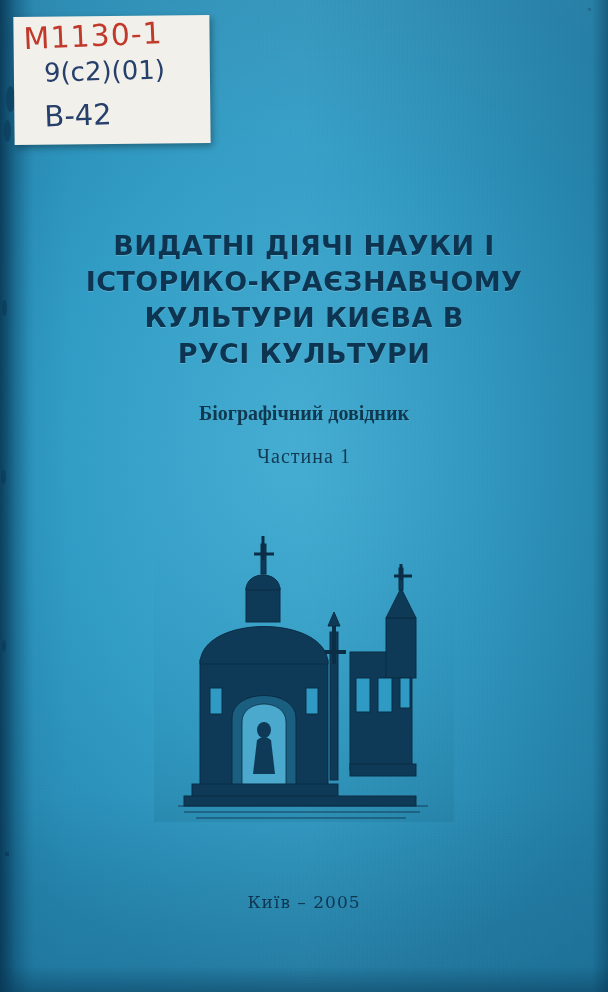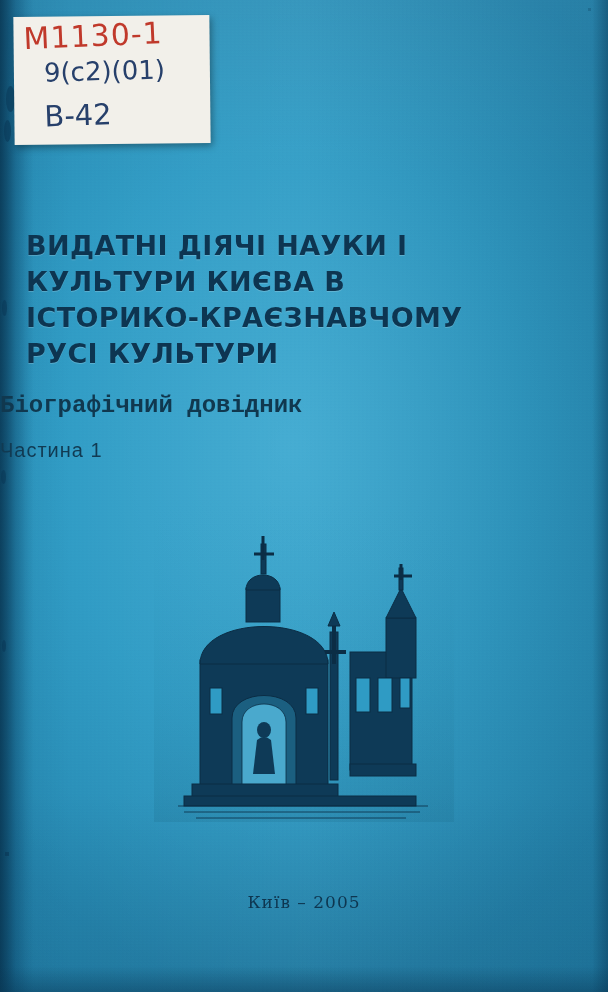--- a/index.html
+++ b/index.html
@@ -87,43 +87,43 @@
   .l1 { left: 10px; top: 2px; font-size: 30px; letter-spacing: 1px; transform: rotate(-2deg); }
   .l2 { left: 30px; top: 40px; font-size: 26px; transform: rotate(-1deg); }
   .l3 { left: 30px; top: 82px; font-size: 29px; transform: rotate(-1.5deg); }
 
   
   .title-block {
     position: absolute;
     left: 0;
     right: 0;
     top: 228px;
-    text-align: left;
+    text-align: center;
     color: #0c2f4a;
   }
   .main-title {
     font-family: "DejaVu Sans", sans-serif;
     font-weight: bold;
     font-size: 27px;
     line-height: 36px;
     letter-spacing: 0.4px;
     color: #0d3551;
     text-shadow: 0 1px 0 rgba(255,255,255,0.18);
     margin: 0 26px;
   }
   .subtitle {
-    margin-top: 20px;
-    font-family: Liberation Mono, monospace;
+    margin-top: 30px;
+    font-family: Liberation Serif, serif;
     font-weight: bold;
-    font-size: 24px;
+    font-size: 20px;
     color: #10384f;
   }
   .part {
     margin-top: 20px;
-    font-family: Liberation Sans, sans-serif;
+    font-family: Liberation Serif, serif;
     font-size: 20px;
     color: #113a52;
     letter-spacing: 1px;
   }
 
   
   .illustration {
     position: absolute;
     left: 50%;
     top: 492px;
@@ -170,22 +170,22 @@
   <div class="scan-mark" style="left:588px; top:8px; width:3px; height:3px; opacity:0.5;"></div>
 
   <div class="label">
     <span class="ink red l1">M1130-1</span>
     <span class="ink l2">9(c2)(01)</span>
     <span class="ink l3">B-42</span>
   </div>
 
   <div class="title-block">
     <div class="main-title">ВИДАТНІ ДІЯЧІ НАУКИ І</div>
+    <div class="main-title">ІСТОРИКО-КРАЄЗНАВЧОМУ</div>
     <div class="main-title">КУЛЬТУРИ КИЄВА В</div>
-    <div class="main-title">ІСТОРИКО-КРАЄЗНАВЧОМУ</div>
     <div class="main-title">РУСІ КУЛЬТУРИ</div>
     <div class="subtitle">Біографічний довідник</div>
     <div class="part">Частина 1</div>
   </div>
 
   <div class="illustration">
     <svg width="300" height="330" viewBox="0 0 300 330" xmlns="http://www.w3.org/2000/svg">
       <defs>
         <linearGradient id="sky" x1="0" y1="0" x2="0" y2="1">
           <stop offset="0%" stop-color="#2f9bc4" stop-opacity="0.0"></stop>

